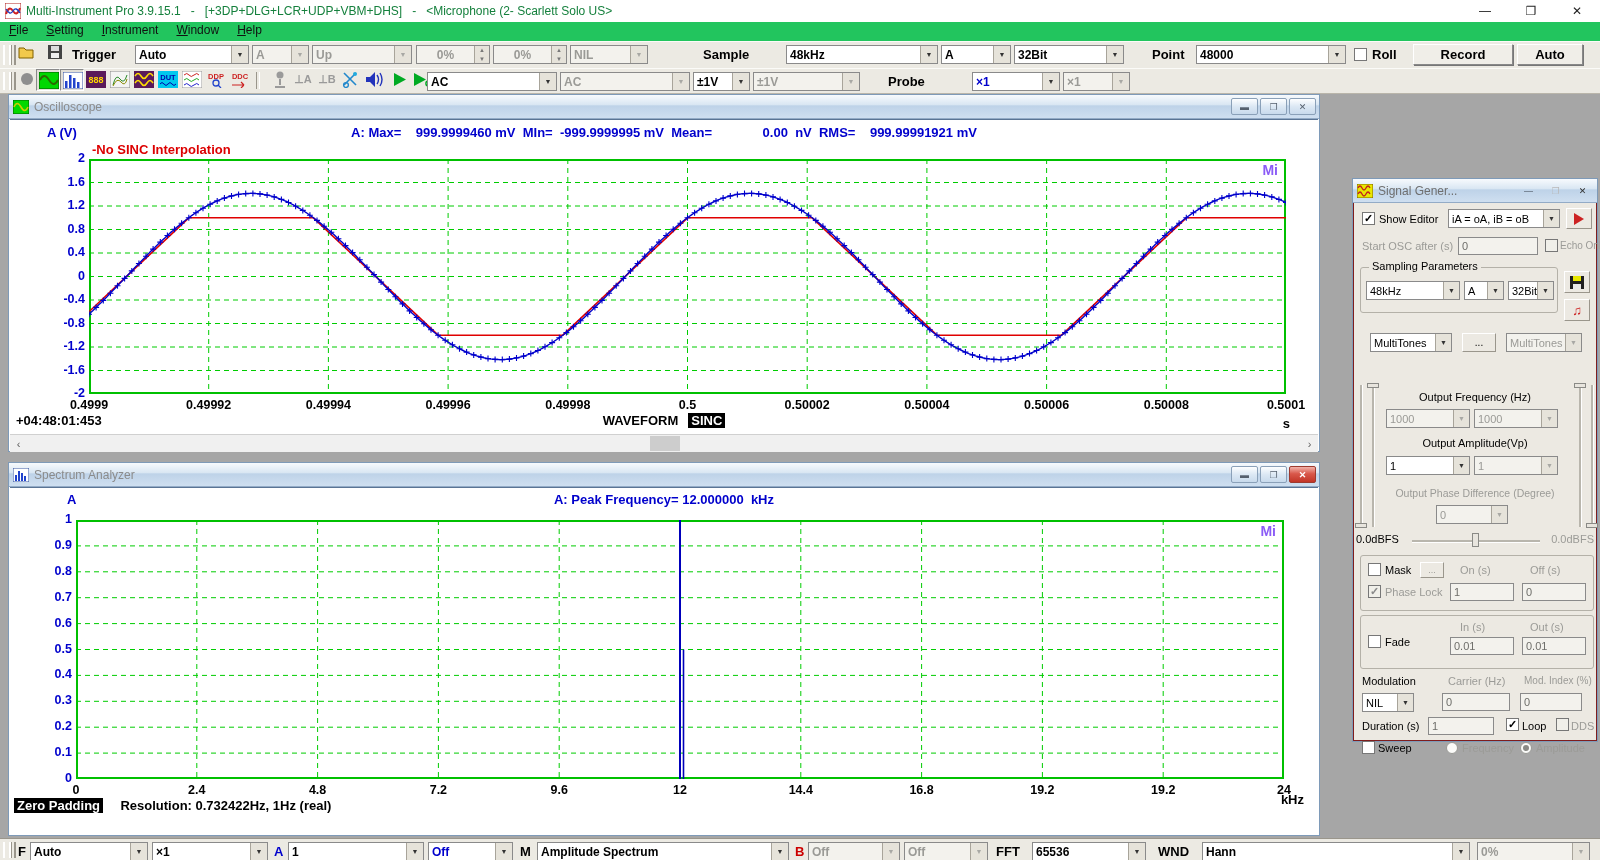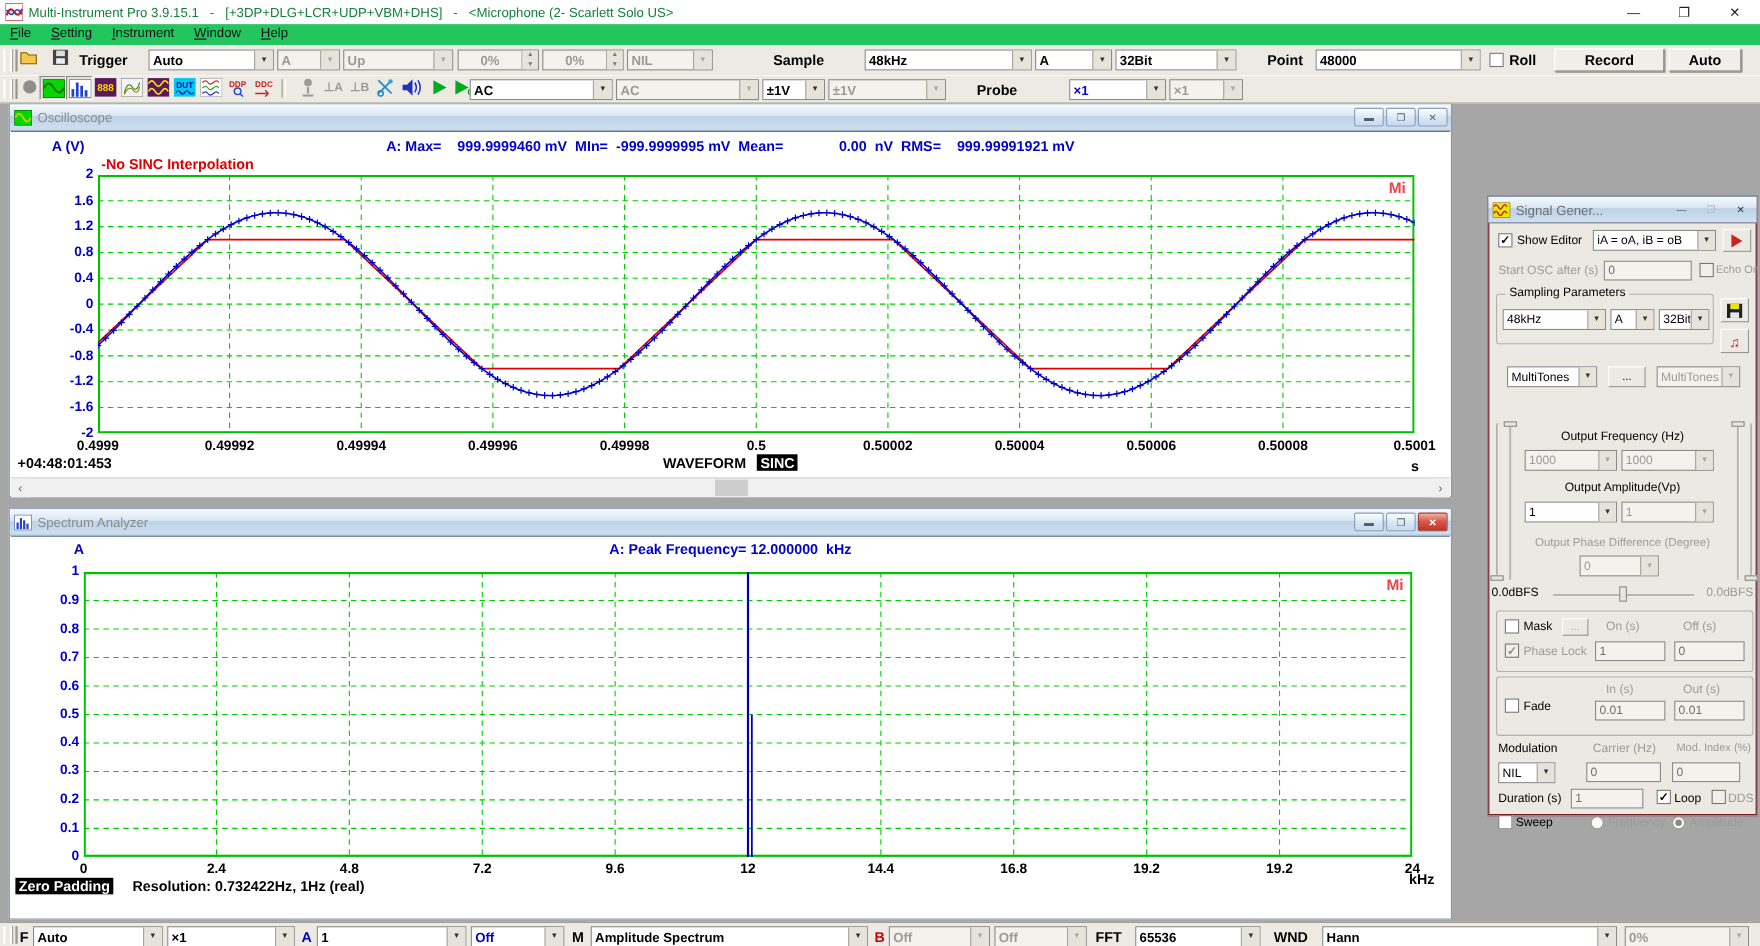--- a/index.html
+++ b/index.html
@@ -44,21 +44,21 @@
   .ctitle{height:23px;background:linear-gradient(#f7fafd,#d7e5f2 45%,#bdd2e8 46%,#cfdff0);border-bottom:1px solid #93abc6;display:flex;align-items:center}
   .ctitle .ttext{margin-left:5px;color:#8b8b8b;font-size:12px}
   .cwbtn{width:25px;height:15px;border:1px solid #8aa0b8;border-radius:2px;background:linear-gradient(#fdfeff,#dce8f4 50%,#c8daec);margin-left:2px;display:flex;align-items:center;justify-content:center;font-size:9px;color:#55606e}
   .cwbtn.red{background:linear-gradient(#f2b3aa,#d9584b 45%,#c23527);border-color:#9d3a2f;color:#fff;font-weight:bold}
   .ccontent{position:absolute;left:1px;right:1px;bottom:1px;top:24px;background:#fff;border-top:1px solid #5a7494}
   .plot{position:absolute}
   .ylab{position:absolute;width:50px;text-align:right;font-weight:bold;font-size:12.5px;color:#0000cc}
   .xlab{position:absolute;width:70px;text-align:center;font-weight:bold;font-size:12.5px;color:#000}
   .bluehdr{color:#0000cc;font-weight:bold;font-size:13px;white-space:pre}
   .badge{background:#000;color:#fff;font-weight:bold;font-size:13px;padding:0 3px}
-  .milogo{position:absolute;color:#ef4444;font-weight:bold;font-size:14px;letter-spacing:0px}
+  .milogo{position:absolute;color:#8b5cf6;font-weight:bold;font-size:14px;letter-spacing:0px}
   
   .hscroll{position:absolute;height:17px;background:#f0f0f0;border-top:1px solid #d0d0d0}
   .sarrow{position:absolute;top:0;width:17px;height:17px;background:#f0f0f0;color:#606060;display:flex;align-items:center;justify-content:center;font-size:11px}
   .sthumb{position:absolute;top:1px;height:15px;width:30px;background:#cdcdcd}
   
   #siggen{background:#7f1d1d}
   #siggen .ccontent{background:#ece9e2;border-top:none}
   .sg-lbl{position:absolute;font-size:11px;white-space:nowrap}
   .sg-lbl.g{color:#9b9b97}
   .sg-input{position:absolute;height:18px;background:#fff;border:1px solid #8a8a8a;box-sizing:border-box;font-size:11px;padding:1px 3px;display:flex;align-items:center}

